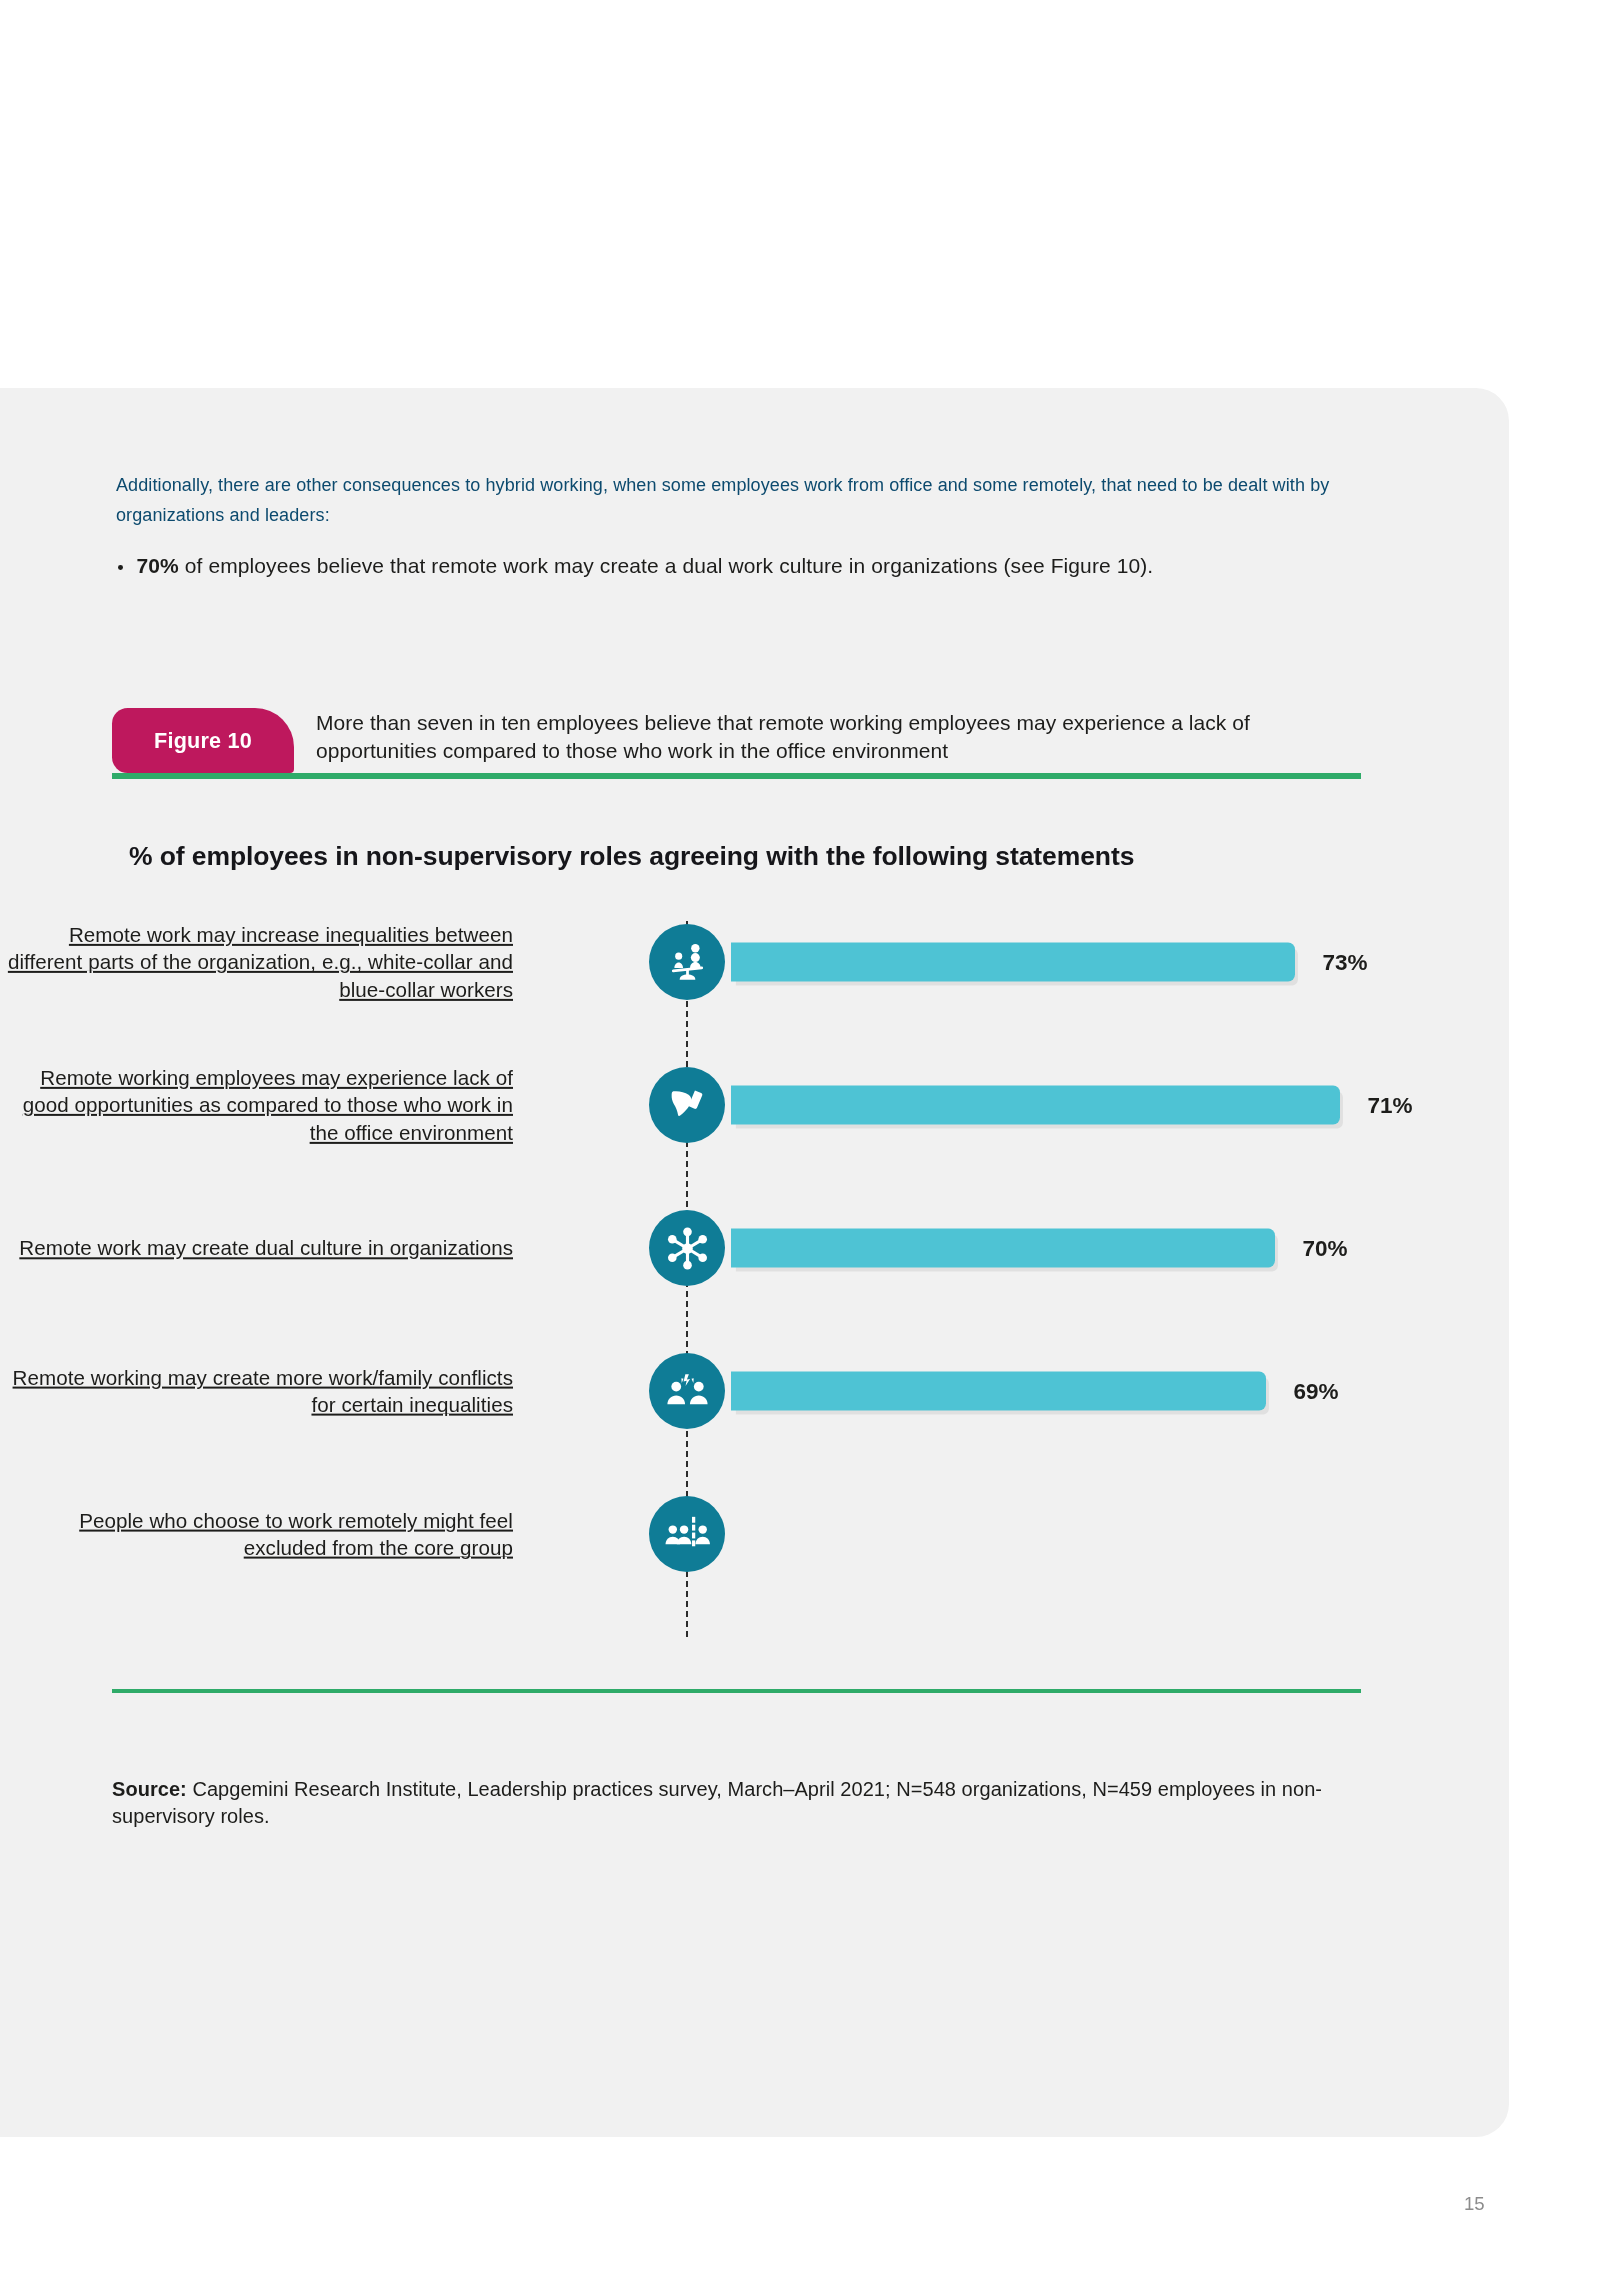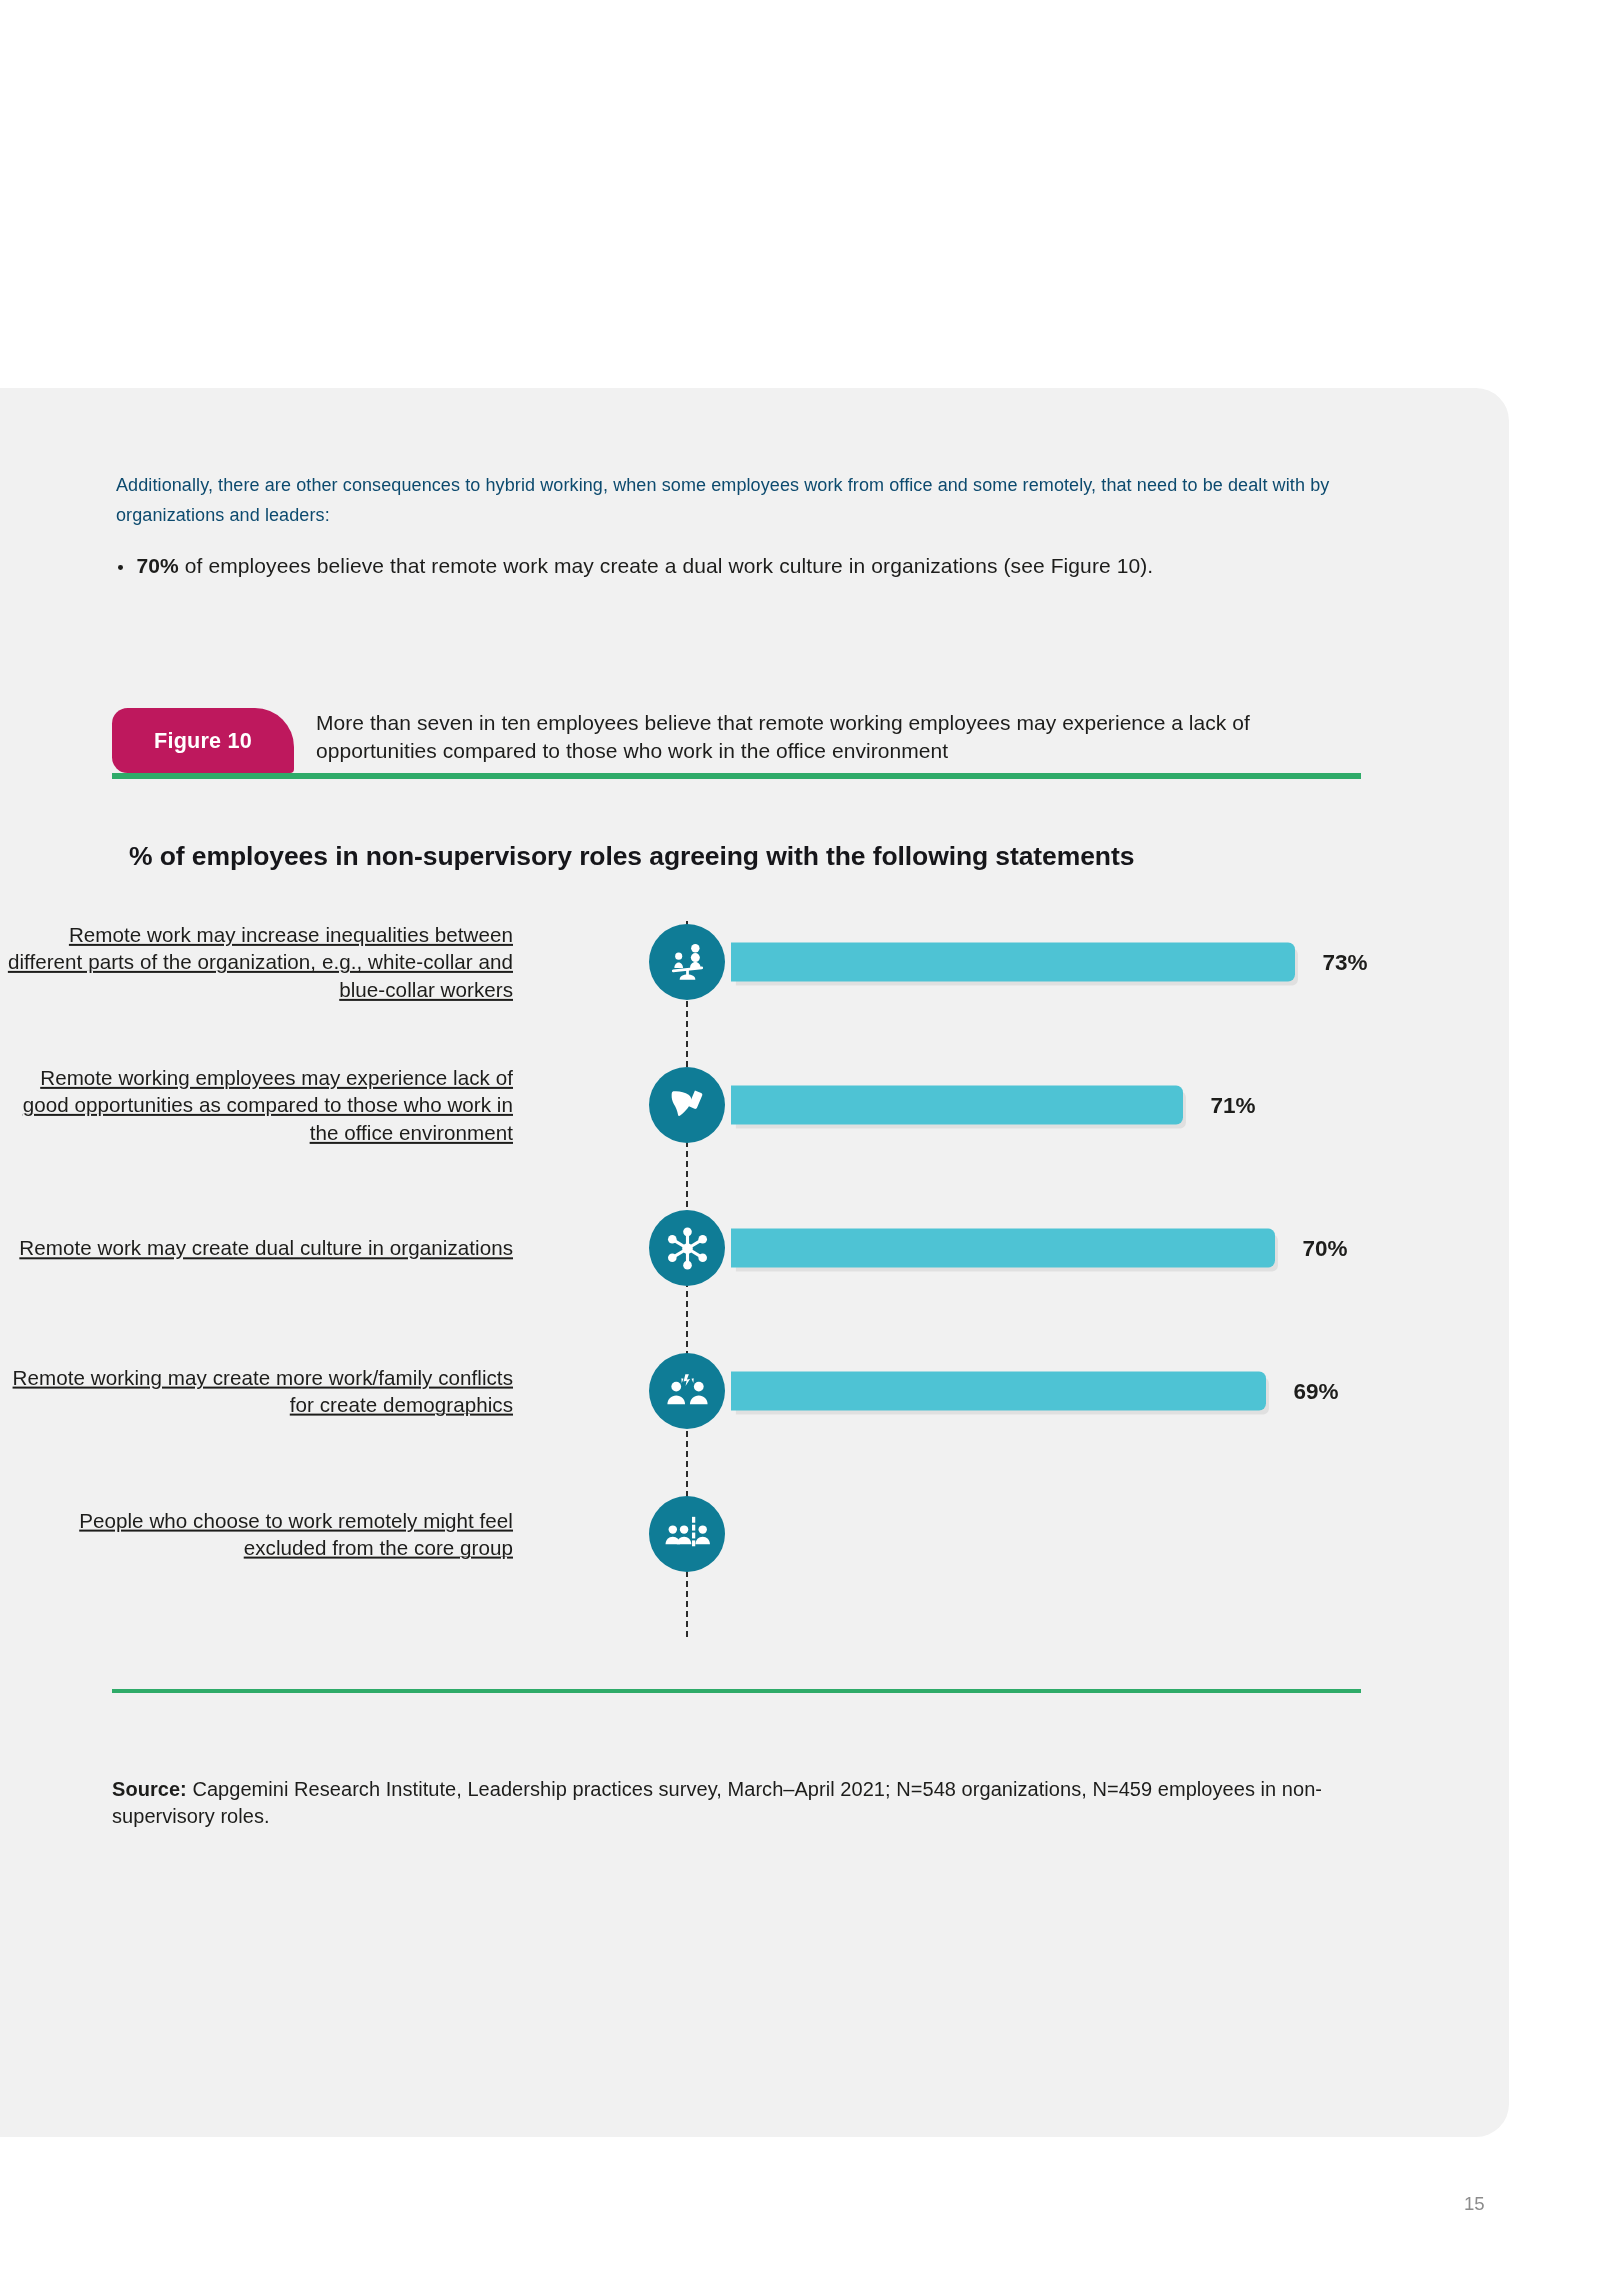--- a/index.html
+++ b/index.html
@@ -293,21 +293,21 @@
   <div class="row" style="top:143px;">
     <div class="row-label">Remote working employees may experience lack of good opportunities as compared to those who work in the office environment</div>
     <div class="row-icon">
       <svg width="45" height="45" viewBox="0 0 46 46" aria-hidden="true">
         <g fill="#ffffff">
           <path d="M8.5 8.5c5.5-.6 11.5.6 15.6 3.6 2.6 1.9 3.4 4.4 2.4 7.4-.7 2.2-1.9 4.4-3.4 6.4-2.3 3-5 5.6-7.6 7.4-1 .7-2 .3-2.2-.9-.6-3.6-2.1-7.4-4.3-10.9C7.4 18.4 6.6 15.3 6.8 12c.1-2 .5-3.2 1.7-3.5z"></path>
           <path d="M30.6 7.6l6.4 2.7c1 .4 1.4 1.4 1 2.4l-5.3 12.6c-.4 1-1.5 1.4-2.5 1l-6.3-2.7z"></path>
         </g>
       </svg>
     </div>
-    <div class="bar-wrap" style="width:452px;">
+    <div class="bar-wrap" style="width:609px;">
       <div class="bar">
         <span class="bar-value">71%</span>
       </div>
     </div>
   </div>
 
   <div class="row" style="top:286px;">
     <div class="row-label">Remote work may create dual culture in organizations</div>
     <div class="row-icon">
       <svg width="49" height="49" viewBox="0 0 50 50" aria-hidden="true">
@@ -331,21 +331,21 @@
       </svg>
     </div>
     <div class="bar-wrap" style="width:544px;">
       <div class="bar">
         <span class="bar-value">70%</span>
       </div>
     </div>
   </div>
 
   <div class="row" style="top:429px;">
-    <div class="row-label">Remote working may create more work/family conflicts for create demographics</div>
+    <div class="row-label">Remote working may create more work/family conflicts for certain inequalities</div>
     <div class="row-icon">
       <svg width="49" height="49" viewBox="0 0 50 50" aria-hidden="true">
         <g fill="#ffffff">
           <circle cx="13.5" cy="20" r="5"></circle>
           <path d="M4.5 38c0-5.2 4-9 9-9s9 3.8 9 9z"></path>
           <circle cx="36.5" cy="20" r="5"></circle>
           <path d="M27.5 38c0-5.2 4-9 9-9s9 3.8 9 9z"></path>
           <path d="M22.8 7.5l3.6 0-2 5.2 3.2-.5-4.6 7.3 1.1-5.4-3.1.7z"></path>
           <path d="M18.8 11.5l2.2 .6-1.9 4.1z"></path>
           <path d="M31.3 11.5l-2.2 .6 1.9 4.1z"></path>

